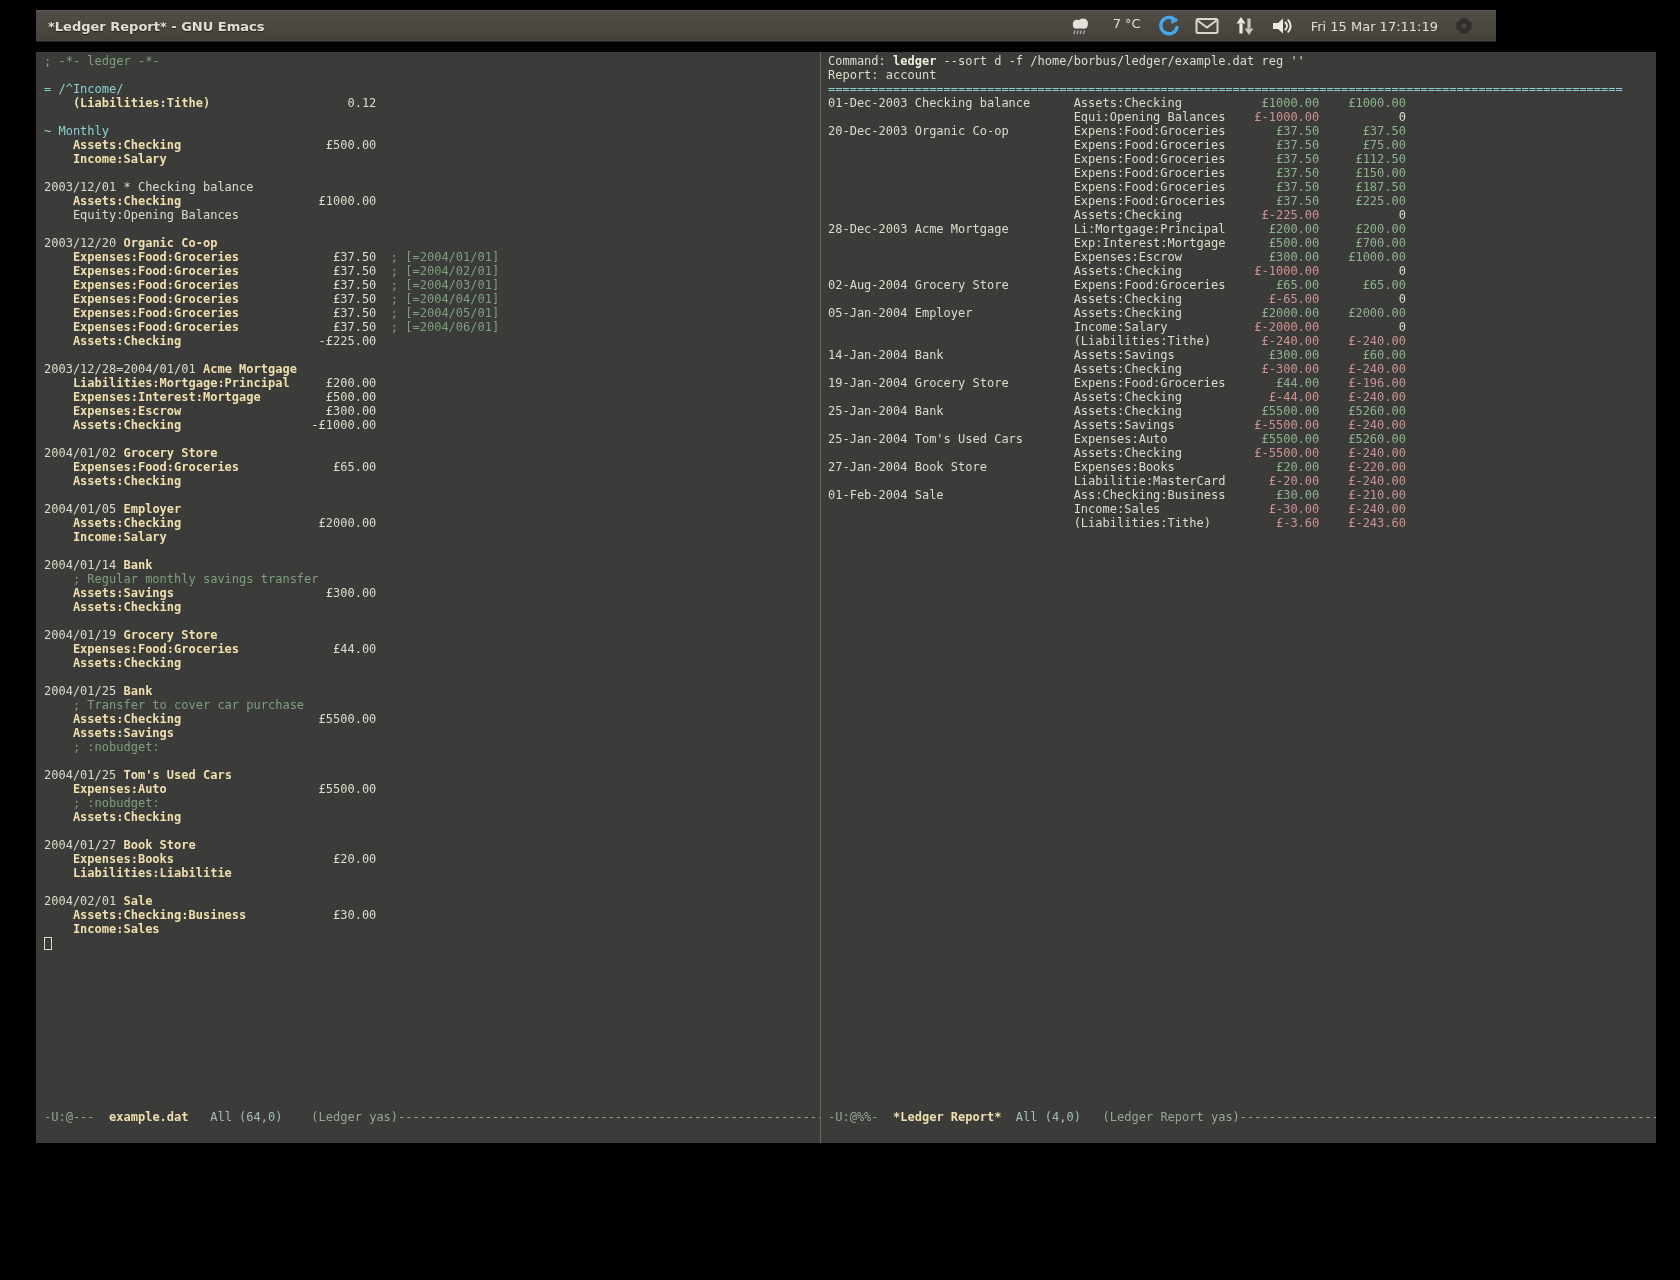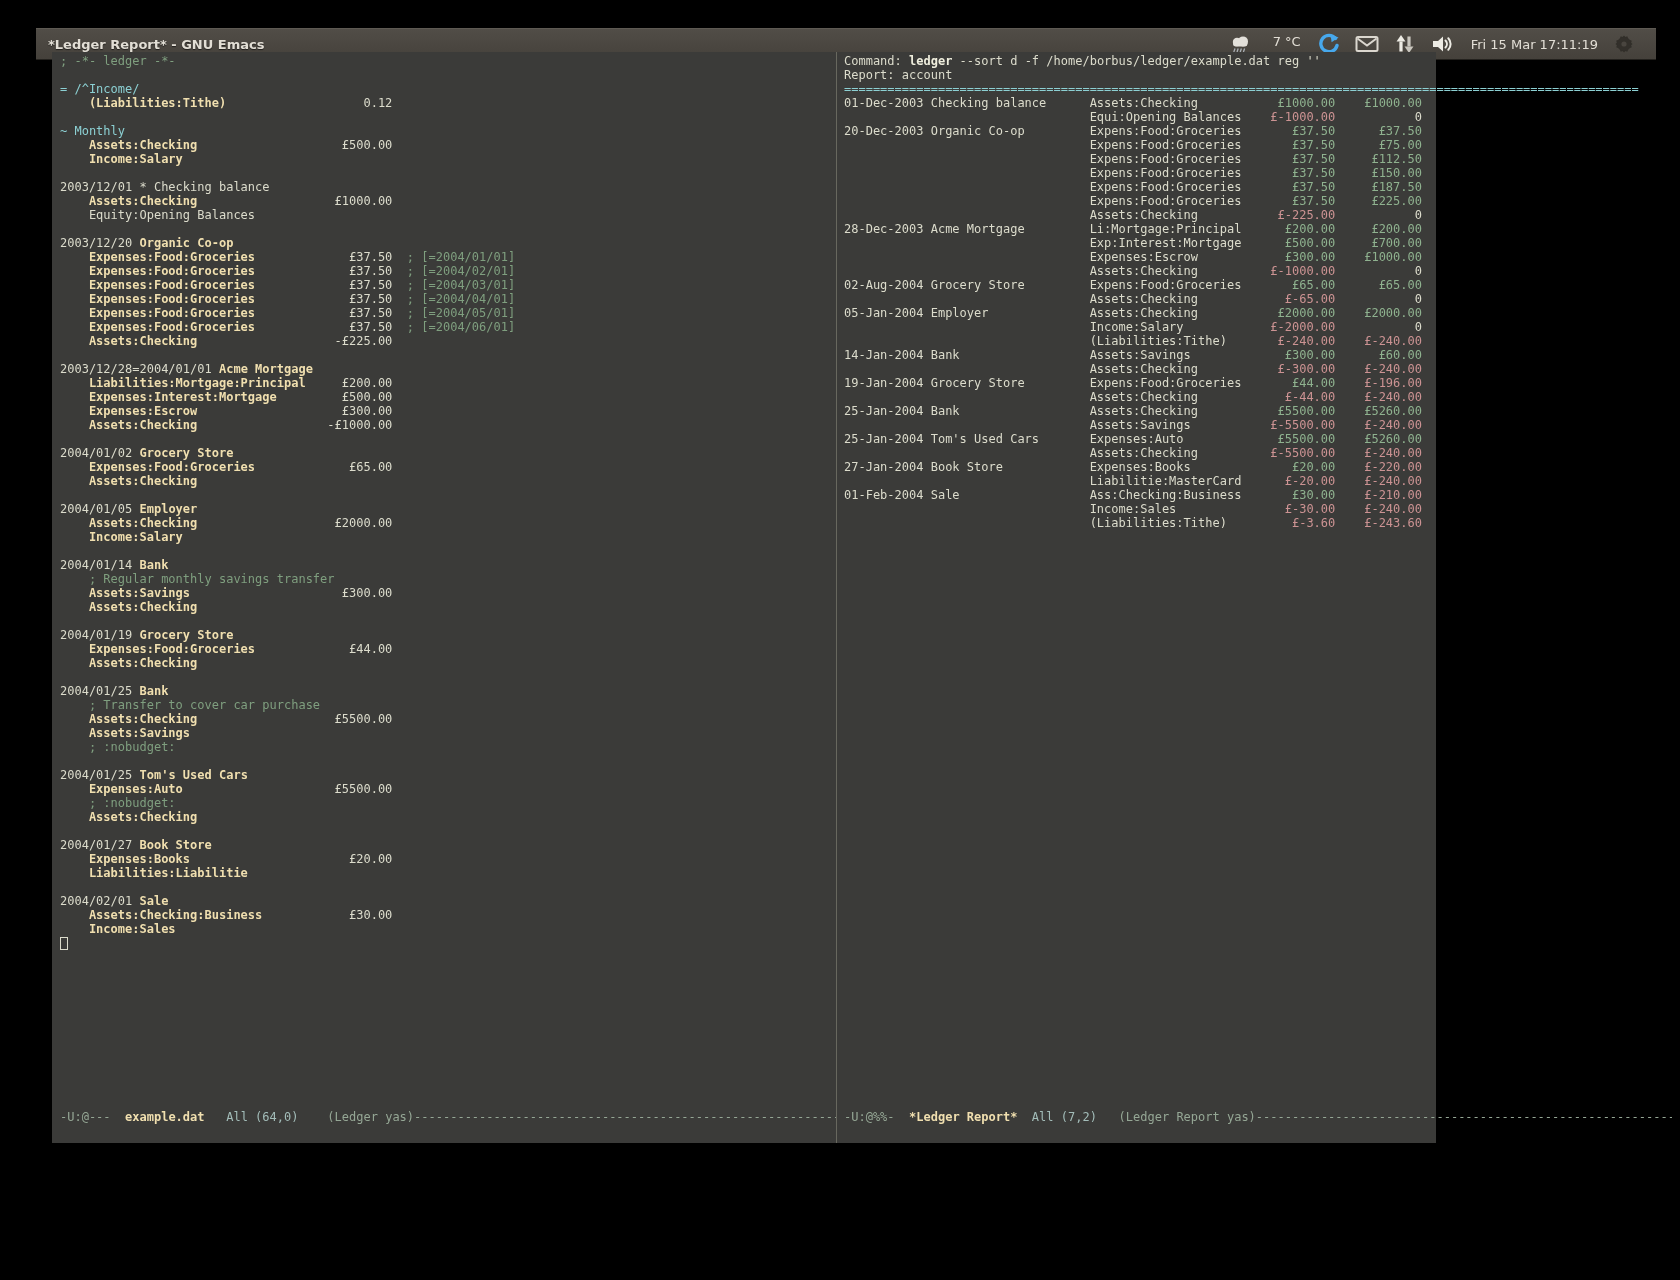--- a/index.html
+++ b/index.html
@@ -1,31 +1,31 @@
 <!DOCTYPE html>
 <html style="--bg: #3b3b39; --fg: #dcdccc; --comment: #7f9f7f; --khaki: #f0dfaf; --cyan: #8cd0d3; --pos: #8fb28f; --neg: #cc9393; --mline: #95a795; --paneltext: #e2ded5; --refresh_blue: #47a8ec;"><head>
 <meta charset="utf-8">
 <style>
   html,body{margin:0;padding:0;}
   body{width:1680px;height:1280px;background:#000;position:relative;overflow:hidden;
        font-family:"DejaVu Sans",sans-serif;}
 
   
-  .panel{position:absolute;left:36px;top:28px;width:1620px;height:32px;
+  .panel{position:absolute;left:36px;top:10px;width:1460px;height:32px;
          background:linear-gradient(#514d47,#45413b);
          border-top:1px solid #5e5a53;border-bottom:1px solid #24221e;
          display:flex;align-items:center;box-sizing:border-box;}
   .win-title{margin-left:12px;font-weight:bold;font-size:13px;color:var(--paneltext,#dedad1);
              text-shadow:0 1px 1px rgba(0,0,0,.55);}
   .tray{margin-left:auto;display:flex;align-items:center;gap:16px;padding-right:22px;}
   .tray-text{font-size:13px;color:var(--paneltext,#e6e2d9);}
   .tray svg{display:block;}
 
   
-  .frame{position:absolute;left:52px;top:52px;width:1384px;height:1091px;
+  .frame{position:absolute;left:36px;top:52px;width:1620px;height:1091px;
          background:var(--bg,#3b3b39);}
   .divider{position:absolute;left:784px;top:0;width:1px;height:1091px;background:#68685f;}
   .buf{position:absolute;top:2px;overflow:hidden;}
   .buf-left{left:8px;width:772px;height:1056px;}
   .buf-right{left:792px;width:826px;height:1056px;}
   .ln{height:14px;line-height:14px;white-space:pre;
       font-family:"DejaVu Sans Mono",monospace;font-size:12px;color:var(--fg,#dcdccc);}
 
   .sg-d{color:var(--fg,#dcdccc);}
   .sg-c{color:var(--comment,#7f9f7f);}
@@ -212,16 +212,16 @@
       <div class="ln"><span class="sg-d">27-Jan-2004 Book Store            Expenses:Books        </span><span class="sg-g">      £20.00</span><span class="sg-r">    £-220.00</span></div>
       <div class="ln"><span class="sg-d">                                  Liabilitie:MasterCard </span><span class="sg-r">     £-20.00</span><span class="sg-r">    £-240.00</span></div>
       <div class="ln"><span class="sg-d">01-Feb-2004 Sale                  Ass:Checking:Business </span><span class="sg-g">      £30.00</span><span class="sg-r">    £-210.00</span></div>
       <div class="ln"><span class="sg-d">                                  Income:Sales          </span><span class="sg-r">     £-30.00</span><span class="sg-r">    £-240.00</span></div>
       <div class="ln"><span class="sg-d">                                  (Liabilities:Tithe)   </span><span class="sg-r">      £-3.60</span><span class="sg-r">    £-243.60</span></div>
     </div>
   <div class="modeline ml-left" id="ml-left">
       <div class="ln"><span class="sg-M">-U:@---  </span><span class="sg-N">example.dat</span><span class="sg-M">   </span><span class="sg-P">All (64,0)</span><span class="sg-M">    </span><span class="sg-M">(Ledger yas)</span><span class="sg-M">----------------------------------------------------------------------</span></div>
     </div>
   <div class="modeline ml-right" id="ml-right">
-      <div class="ln"><span class="sg-M">-U:@%%-  </span><span class="sg-N">*Ledger Report*</span><span class="sg-M">  </span><span class="sg-P">All (7,2)</span><span class="sg-M">   </span><span class="sg-M">(Ledger Report yas)</span><span class="sg-M">----------------------------------------------------------------------</span></div>
+      <div class="ln"><span class="sg-M">-U:@%%-  </span><span class="sg-N">*Ledger Report*</span><span class="sg-M">  </span><span class="sg-P">All (4,0)</span><span class="sg-M">   </span><span class="sg-M">(Ledger Report yas)</span><span class="sg-M">----------------------------------------------------------------------</span></div>
     </div>
   <div class="echo"></div>
 </div>
 
 </body></html>

